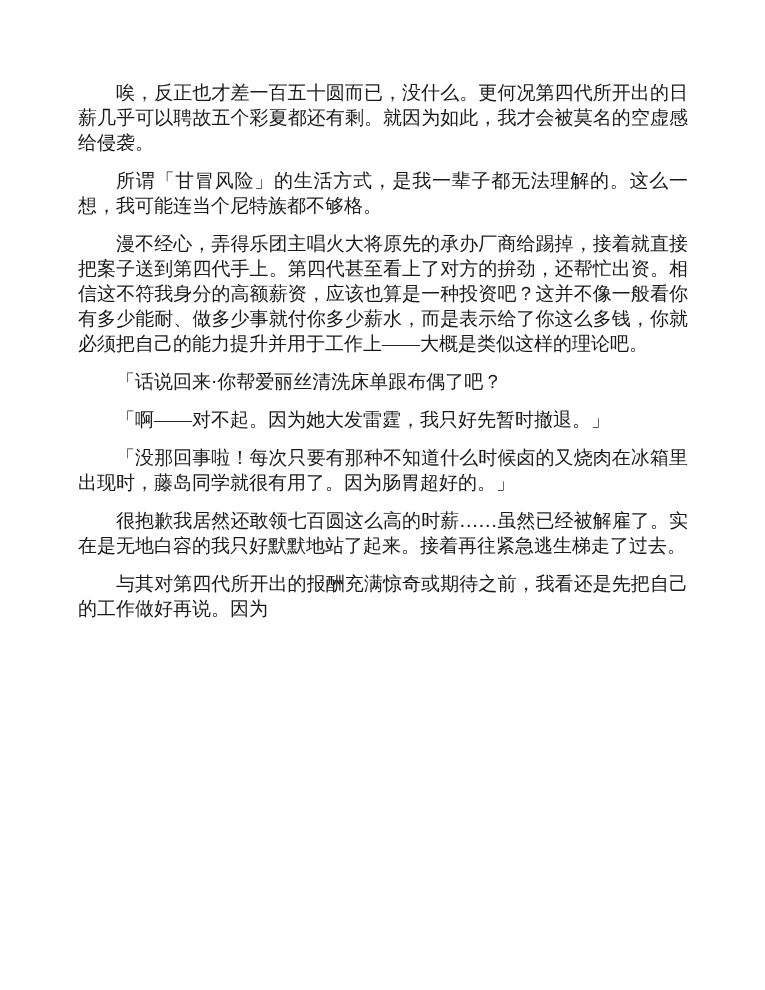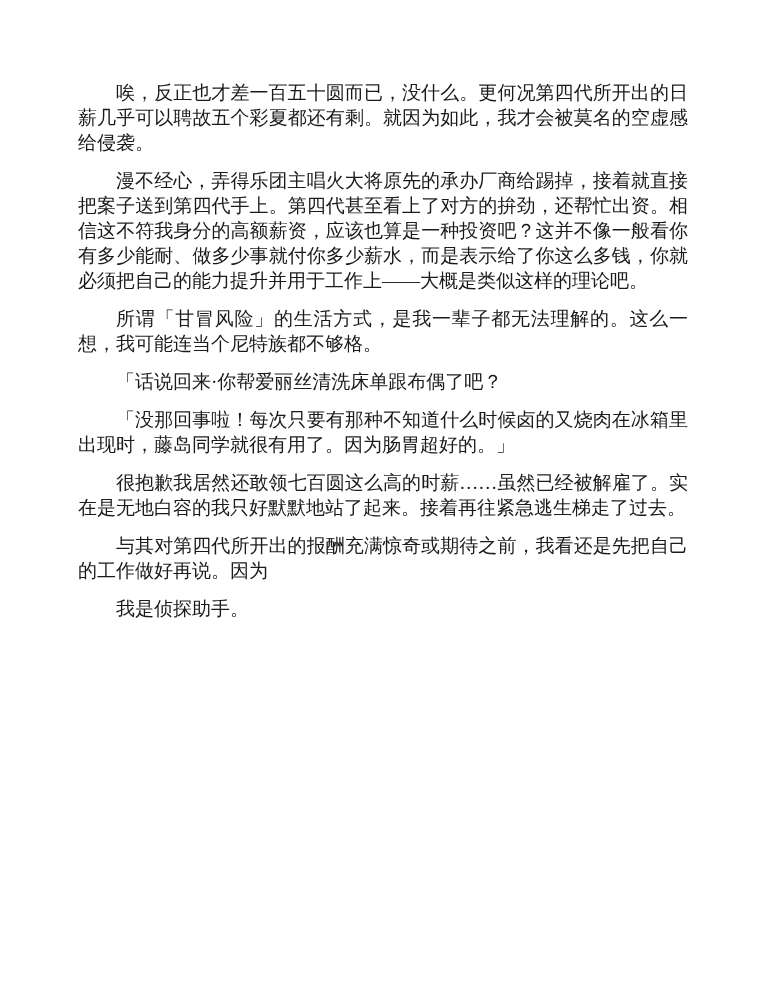--- a/index.html
+++ b/index.html
@@ -29,21 +29,21 @@
     text-indent: 2em;
     word-break: break-all;
   }
 </style>
 </head>
 <body>
 
 <div class="page">
   <div class="text-block">
     <p>唉，反正也才差一百五十圆而已，没什么。更何况第四代所开出的日薪几乎可以聘故五个彩夏都还有剩。就因为如此，我才会被莫名的空虚感给侵袭。</p>
+    <p>所谓「甘冒风险」的生活方式，是我一辈子都无法理解的。这么一想，我可能连当个尼特族都不够格。</p>
     <p>漫不经心，弄得乐团主唱火大将原先的承办厂商给踢掉，接着就直接把案子送到第四代手上。第四代甚至看上了对方的拚劲，还帮忙出资。相信这不符我身分的高额薪资，应该也算是一种投资吧？这并不像一般看你有多少能耐、做多少事就付你多少薪水，而是表示给了你这么多钱，你就必须把自己的能力提升并用于工作上——大概是类似这样的理论吧。</p>
-    <p>所谓「甘冒风险」的生活方式，是我一辈子都无法理解的。这么一想，我可能连当个尼特族都不够格。</p>
     <p>「话说回来·你帮爱丽丝清洗床单跟布偶了吧？</p>
+    <p>「啊——对不起。因为她大发雷霆，我只好先暂时撤退。」</p>
     <p>「没那回事啦！每次只要有那种不知道什么时候卤的又烧肉在冰箱里出现时，藤岛同学就很有用了。因为肠胃超好的。」</p>
     <p>很抱歉我居然还敢领七百圆这么高的时薪……虽然已经被解雇了。实在是无地白容的我只好默默地站了起来。接着再往紧急逃生梯走了过去。</p>
     <p>与其对第四代所开出的报酬充满惊奇或期待之前，我看还是先把自己的工作做好再说。因为</p>
-    <p>我是侦探助手。</p>
   </div>
 </div>
 
 </body></html>

